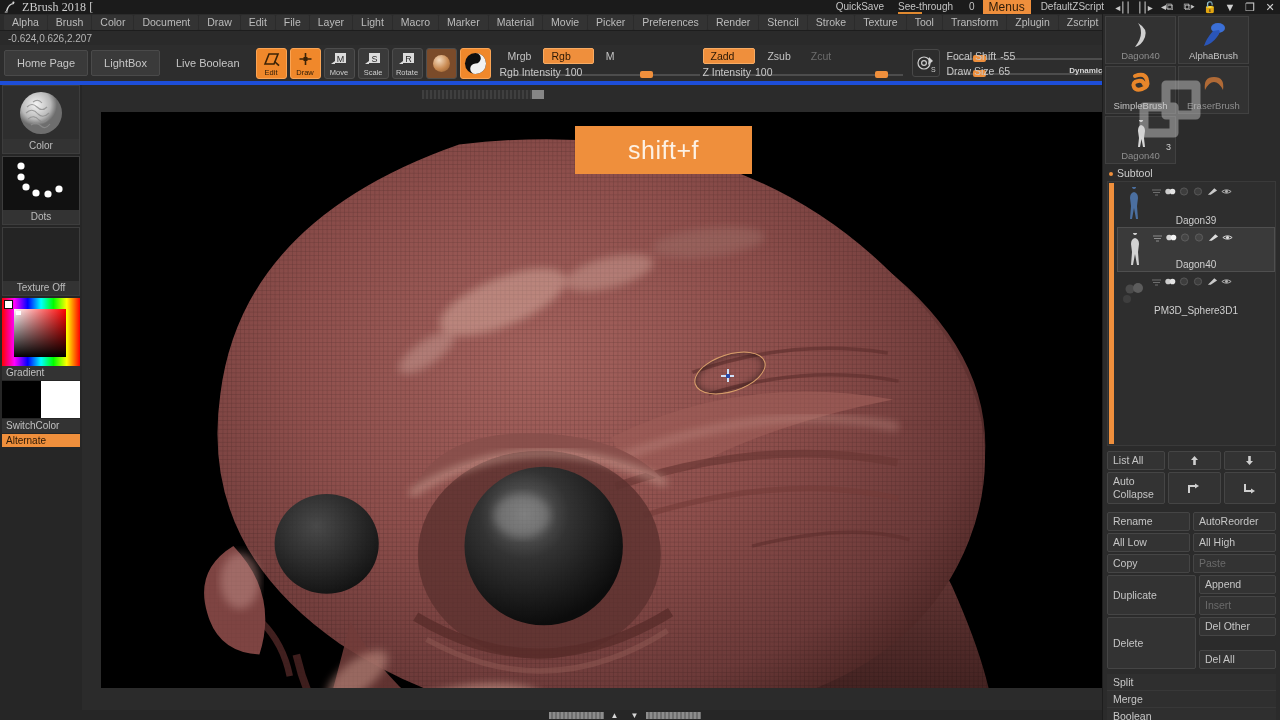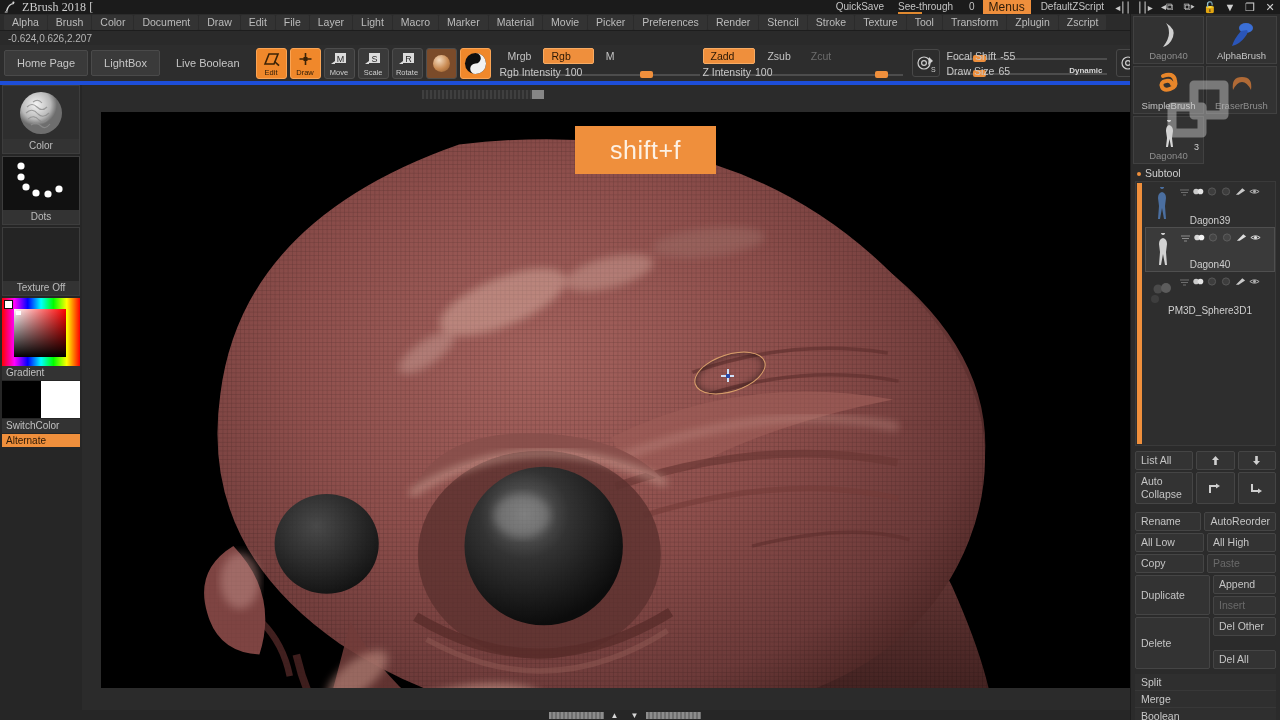--- a/index.html
+++ b/index.html
@@ -114,21 +114,21 @@
 
   
   .canvaswrap{ position:absolute; left:82px; top:85px; right:113px; bottom:10px; background:#2b2b2b; }
   .docarea{ position:absolute; left:19px; top:27px; right:20px; bottom:22px; background:#000; overflow:hidden; }
   .scrollnub{ position:absolute; left:0; top:4px; width:110px; height:9px; background:repeating-linear-gradient(90deg,#3f3f3f 0 2px,#2f2f2f 2px 4px); }
   .scrollnub .h{ position:absolute; right:-12px; top:0; width:12px; height:9px; background:#868686; }
 
   
   .art{ position:absolute; inset:0; }
   .hud-key{
-    position:absolute; left:474px; top:14px; width:141px; height:48px;
+    position:absolute; left:474px; top:14px; width:177px; height:48px;
     background:#ef8f3c; display:flex; align-items:center; justify-content:center;
     color:#fdf1e4; font-size:25px; letter-spacing:.5px;
   }
   .cursor-ell{
     position:absolute; left:592px; top:242px; width:74px; height:38px;
     border:1.6px solid #d8a06a; border-radius:50%; transform:rotate(-18deg);
     box-shadow:inset 0 0 8px rgba(0,0,0,.55);
   }
   .cursor-cross{ position:absolute; left:620px; top:257px; width:13px; height:13px; }
   .cursor-cross i{ position:absolute; background:#cfe0f7; }
@@ -158,21 +158,21 @@
   .rail .spixrow{ position:relative; height:17px; margin:1px 1px 0 1px; }
   .rail .spixrow .lab{ text-align:center; font-size:9.5px; color:#c9c9c9; line-height:10px; }
   .rail .spixrow .bar{ position:absolute; left:2px; right:2px; top:12px; height:2px; background:#4a4a4a; }
   .rail .spixrow .kn{ position:absolute; left:8px; top:10px; width:10px; height:5px; background:#ef8f3c; border-radius:2px; }
 
   
   .vstrip{ position:absolute; right:113px; top:85px; width:6px; bottom:0; background:#2b2b2b; }
   .vstrip .grip{ position:absolute; left:1px; width:4px; background:repeating-linear-gradient(0deg,#4a4a4a 0 2px,#2f2f2f 2px 4px); }
 
   
-  .rpanel{ position:absolute; right:0; top:14px; width:150px; bottom:0; background:#2b2b2b; border-left:1px solid #1d1d1d; }
+  .rpanel{ position:absolute; right:0; top:14px; width:178px; bottom:0; background:#2b2b2b; border-left:1px solid #1d1d1d; }
   .brushgrid{ display:flex; flex-wrap:wrap; padding:2px 2px 0 2px; gap:2px; }
   .bcell{ width:71px; height:48px; background:#323232; border:1px solid #414141; position:relative;
           display:flex; align-items:flex-end; justify-content:center; }
   .bcell .bn{ font-size:9.5px; color:#c3c3c3; padding-bottom:2px; }
   .bcell .bg{ position:absolute; left:0; right:0; top:2px; bottom:12px; display:flex; align-items:center; justify-content:center; }
   .bcell .num{ position:absolute; right:4px; bottom:11px; font-size:9px; color:#cfcfcf; }
 
   .ghost-overlay{ position:absolute; left:33px; top:63px; width:72px; height:62px; pointer-events:none; }
 
   .sect-hdr{ font-size:10.5px; color:#cfcfcf; padding:3px 0 2px 6px; }

